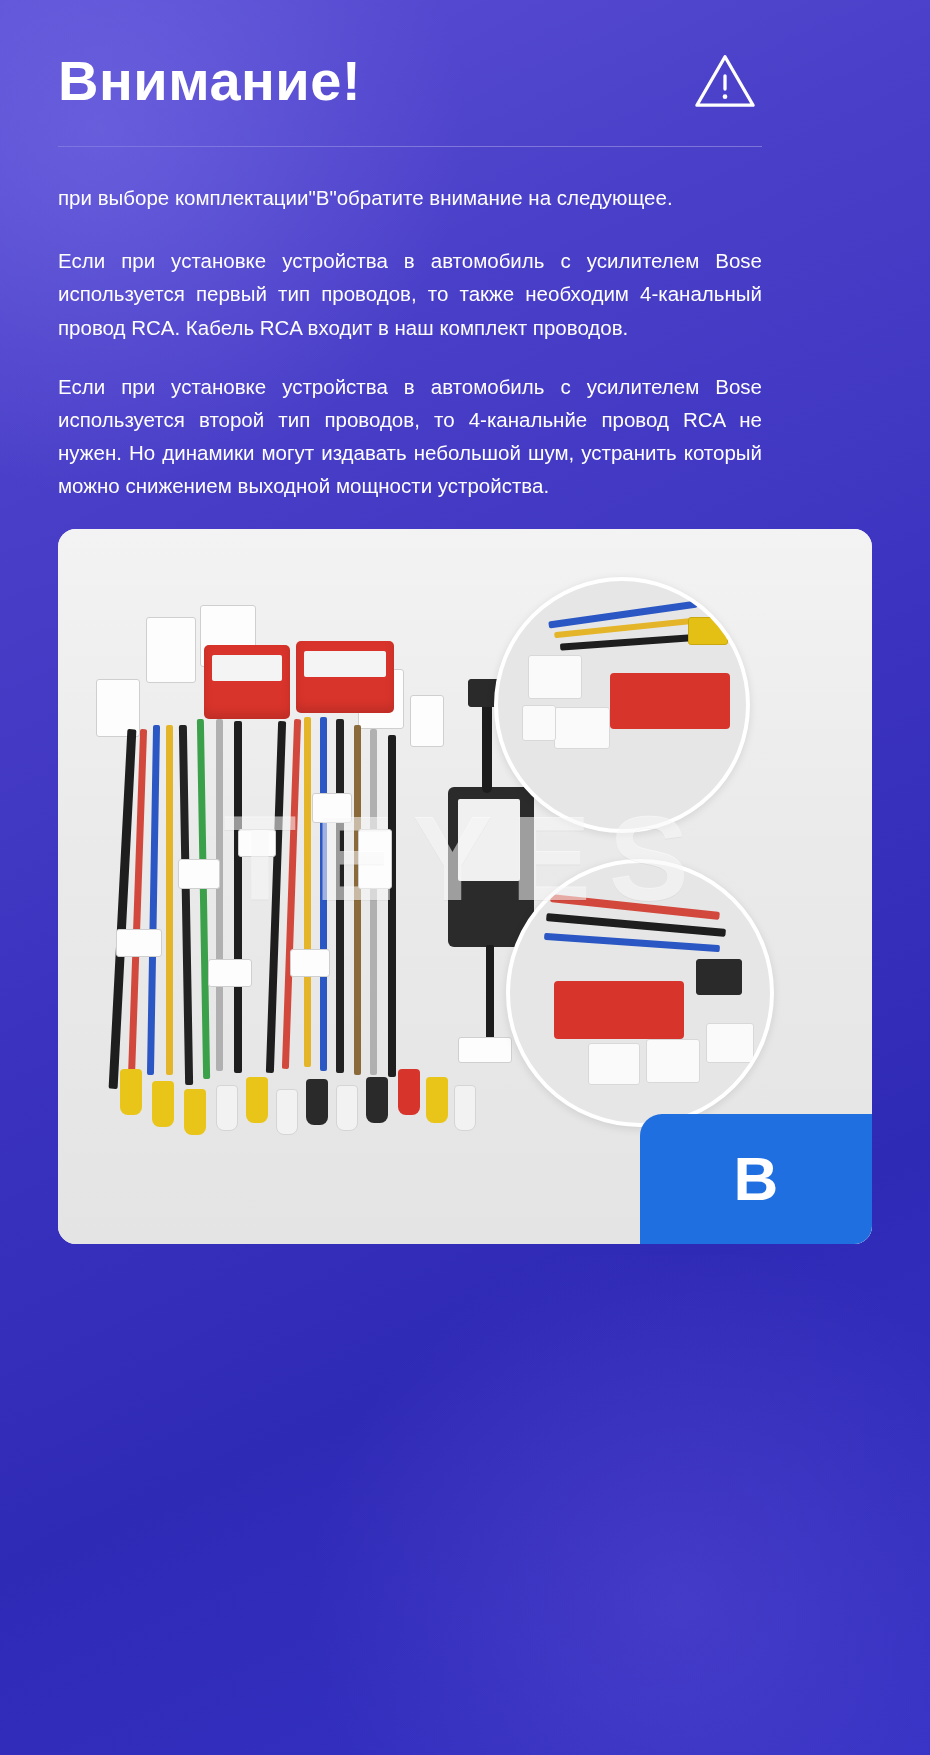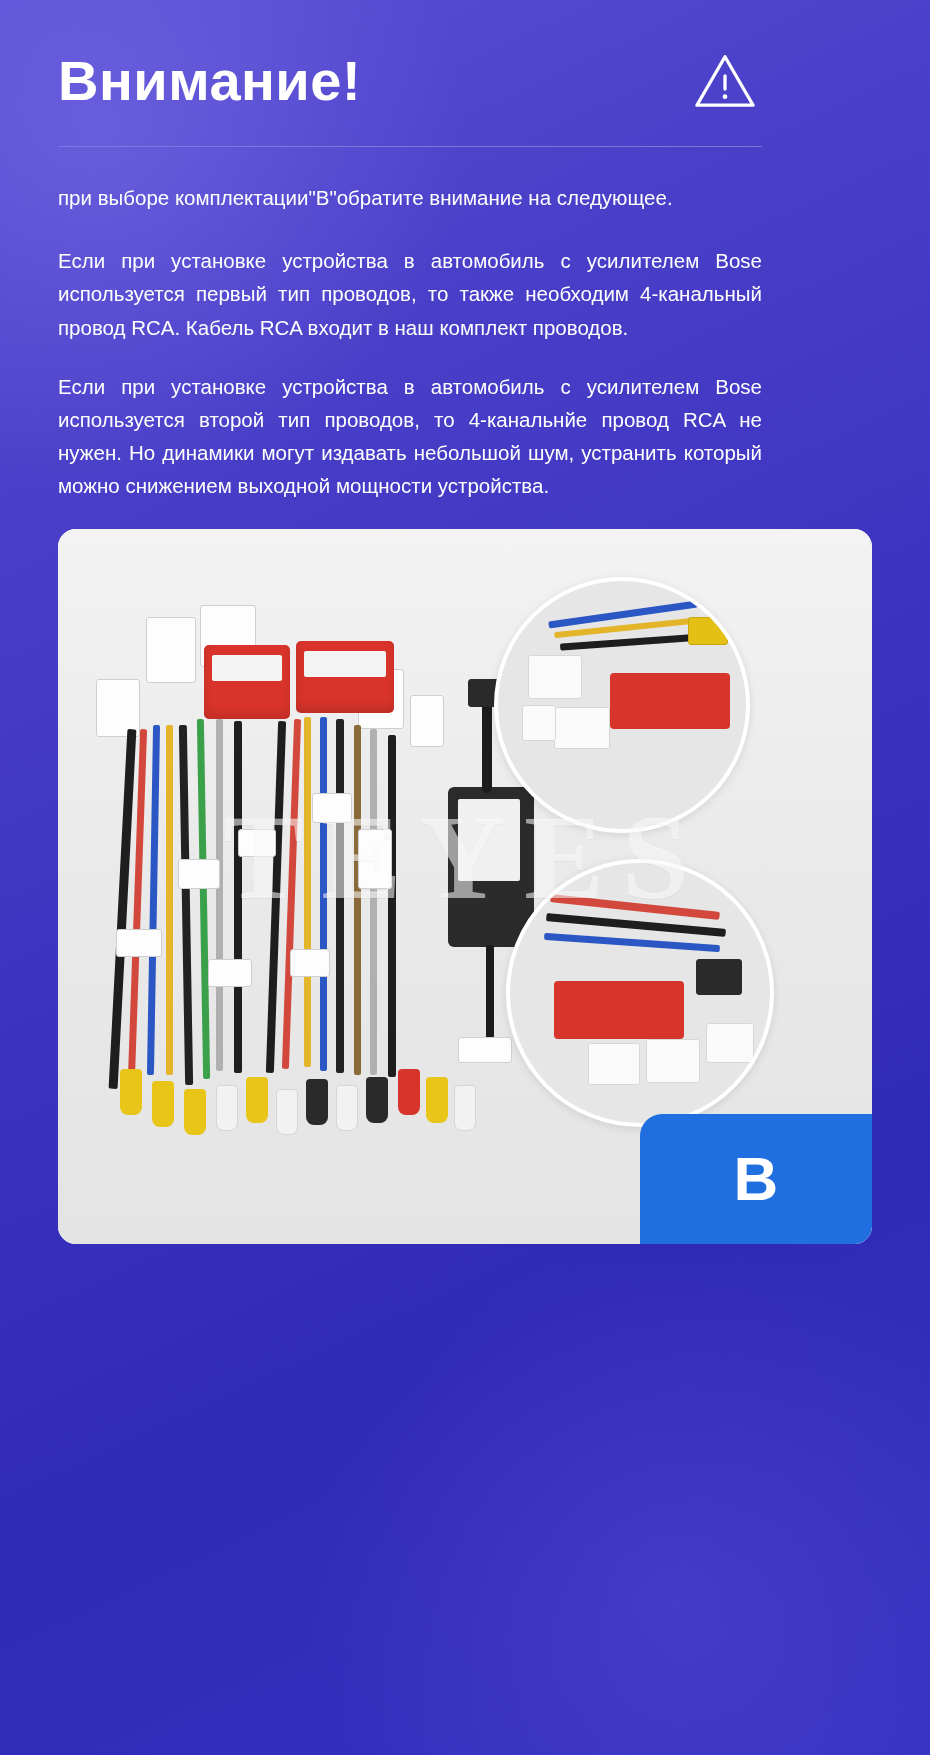--- a/index.html
+++ b/index.html
@@ -99,21 +99,20 @@
     top: 46%;
     left: 50%;
     transform: translate(-50%, -50%);
     font-size: 120px;
     font-weight: 700;
     letter-spacing: 18px;
     color: rgba(255,255,255,0.55);
     text-shadow: 0 1px 0 rgba(0,0,0,0.04);
     white-space: nowrap;
     pointer-events: none;
-    font-family: Liberation Serif, serif;
   }
   .connector {
     position: absolute;
     background: #fdfdfd;
     border: 1px solid #cfcfcf;
     border-radius: 3px;
   }
   .redbox {
     position: absolute;
     background: #d9342b;

